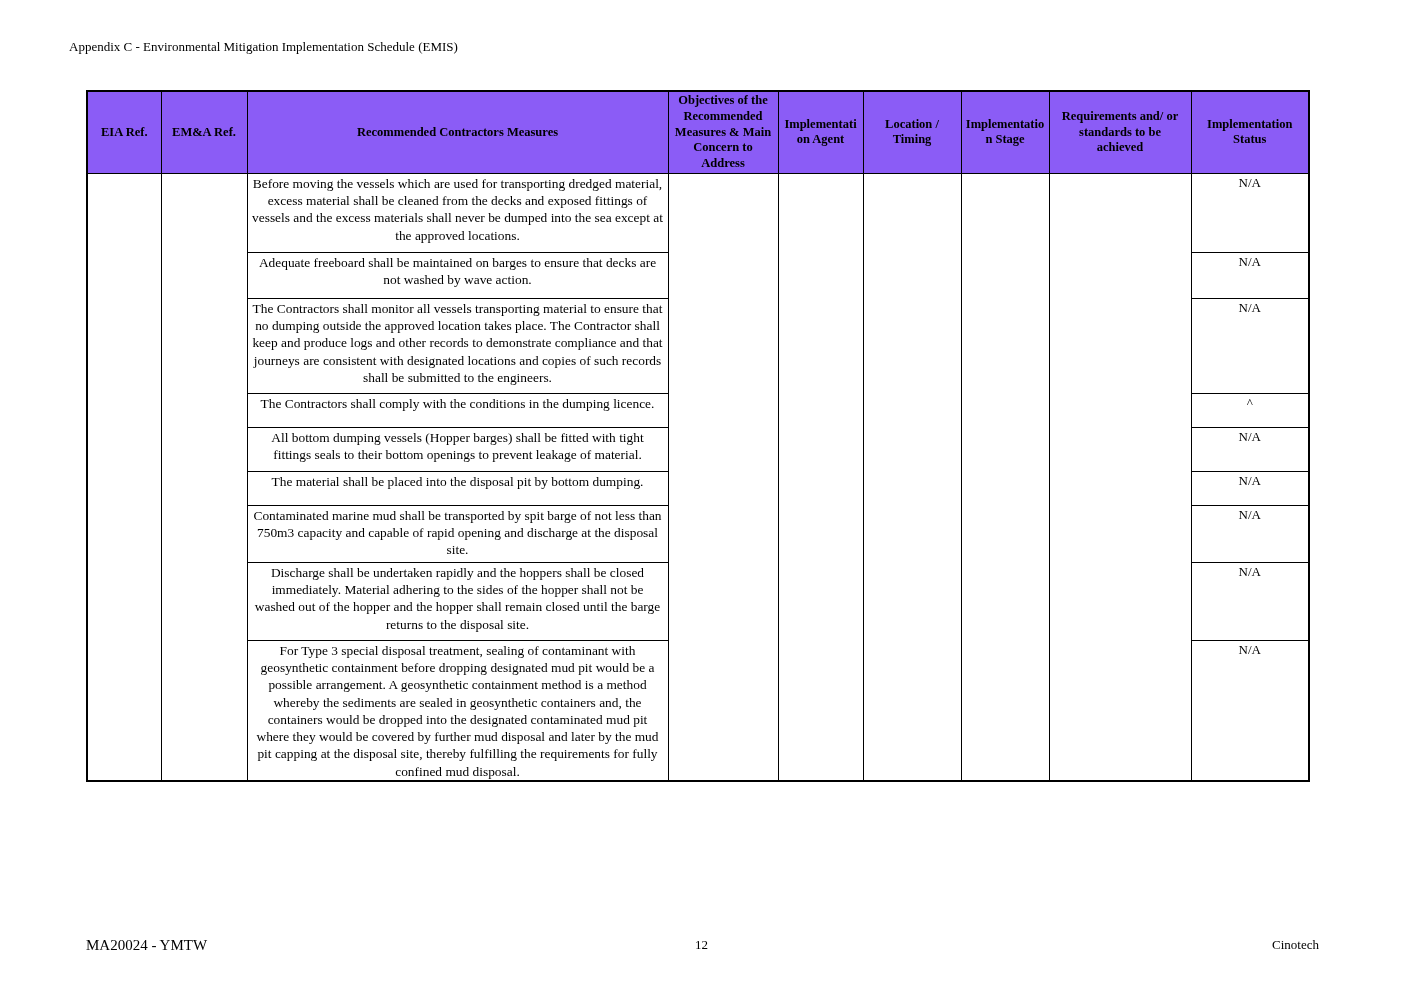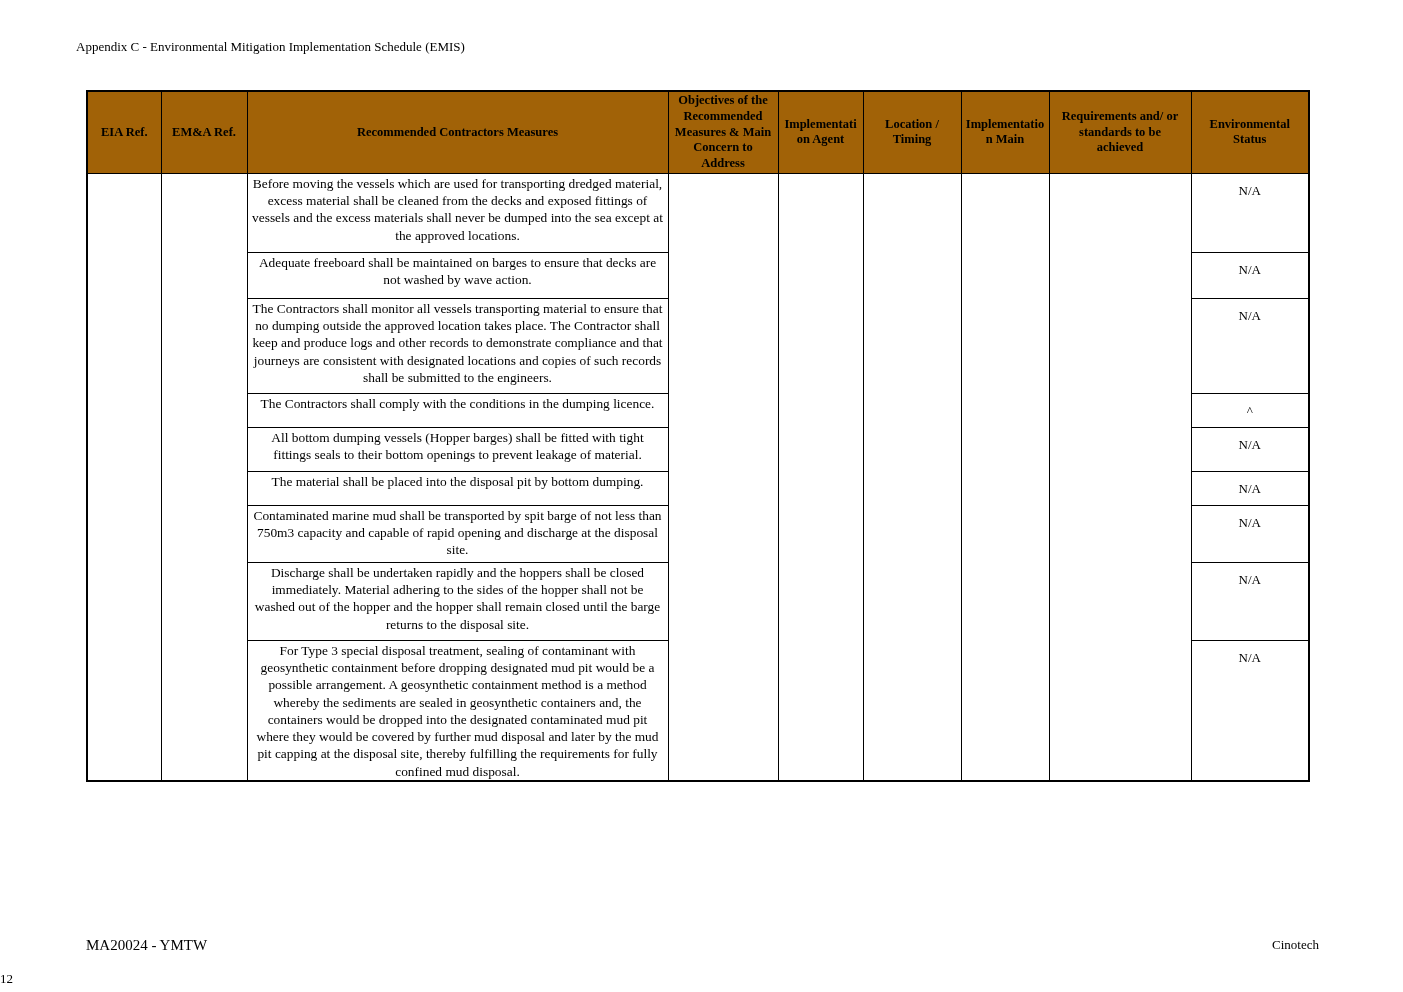--- a/index.html
+++ b/index.html
@@ -8,62 +8,62 @@
     width: 1403px;
     height: 992px;
     background: #ffffff;
     color: #000000;
     font-family: "Liberation Serif", "DejaVu Serif", serif;
     position: relative;
     overflow: hidden;
   }
   .page-title {
     position: absolute;
-    left: 76px;
+    left: 69px;
     top: 39px;
     font-size: 13px;
     white-space: nowrap;
   }
   table.emis {
     position: absolute;
     left: 86px;
     top: 90px;
     width: 1222px;
     border-collapse: collapse;
     table-layout: fixed;
   }
   table.emis th, table.emis td {
     border: 1px solid #000000;
   }
   table.emis {
     border: 2px solid #000000;
   }
   table.emis th {
-    background: #a16207;
+    background: #8b5cf6;
     font-weight: bold;
     font-size: 12.5px;
     line-height: 1.26;
     text-align: center;
     vertical-align: middle;
     white-space: pre-line;
     padding: 1px 2px;
     height: 80px;
   }
   td.measure-cell {
     font-size: 13.4px;
     line-height: 1.29;
     text-align: center;
     vertical-align: top;
     padding: 1px 4px 0 4px;
   }
   td.status-cell {
     font-size: 13px;
     text-align: center;
     vertical-align: top;
-    padding: 9px 2px 0 2px;
+    padding: 1px 2px 0 2px;
   }
   td.empty-cell {
     background: #ffffff;
   }
   tr.r0 td { height: 79px; }
   tr.r1 td { height: 46px; }
   tr.r2 td { height: 95px; }
   tr.r3 td { height: 34px; }
   tr.r4 td { height: 44px; }
   tr.r5 td { height: 34px; }
@@ -74,23 +74,22 @@
     position: absolute;
     left: 86px;
     top: 937px;
     font-size: 15px;
   }
   .footer-center {
     position: absolute;
     left: 0;
     right: 0;
     top: 937px;
-    text-align: left;
+    text-align: center;
     font-size: 13px;
-    margin-top: 34px;
   }
   .footer-right {
     position: absolute;
     right: 84px;
     top: 937px;
     font-size: 13px;
   }
 </style>
 </head>
 <body>
@@ -119,25 +118,25 @@
         <th>Objectives of the
 Recommended
 Measures &amp; Main
 Concern to
 Address</th>
         <th>Implementati
 on Agent</th>
         <th>Location /
 Timing</th>
         <th>Implementatio
-n Main</th>
+n Stage</th>
         <th>Requirements and/ or
 standards to be
 achieved</th>
-        <th>Environmental
+        <th>Implementation
 Status</th>
       </tr>
     </thead>
     <tbody>
       <tr class="r0">
         <td class="empty-cell" rowspan="9"></td>
         <td class="empty-cell" rowspan="9"></td>
         <td class="measure-cell">Before moving the vessels which are used for transporting dredged material, excess material shall be cleaned from the decks and exposed fittings of vessels and the excess materials shall never be dumped into the sea except at the approved locations.</td>
         <td class="empty-cell" rowspan="9"></td>
         <td class="empty-cell" rowspan="9"></td>

